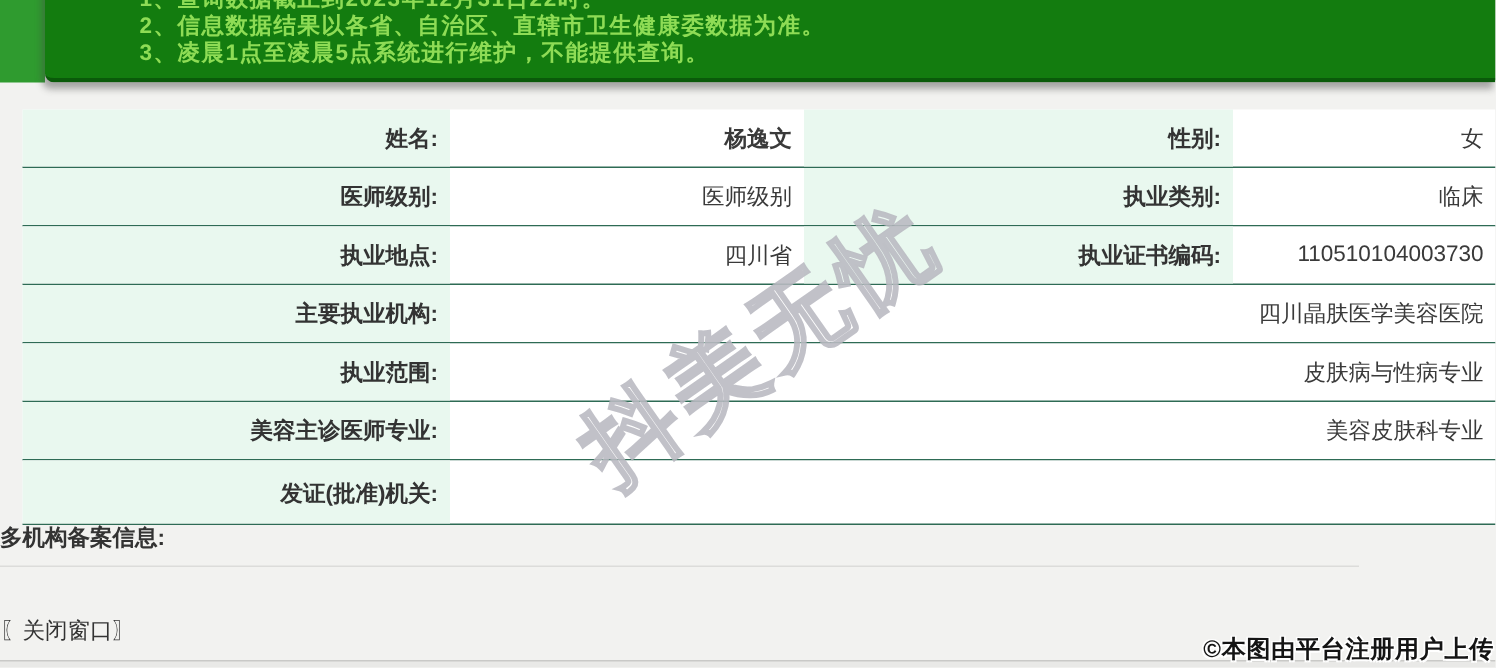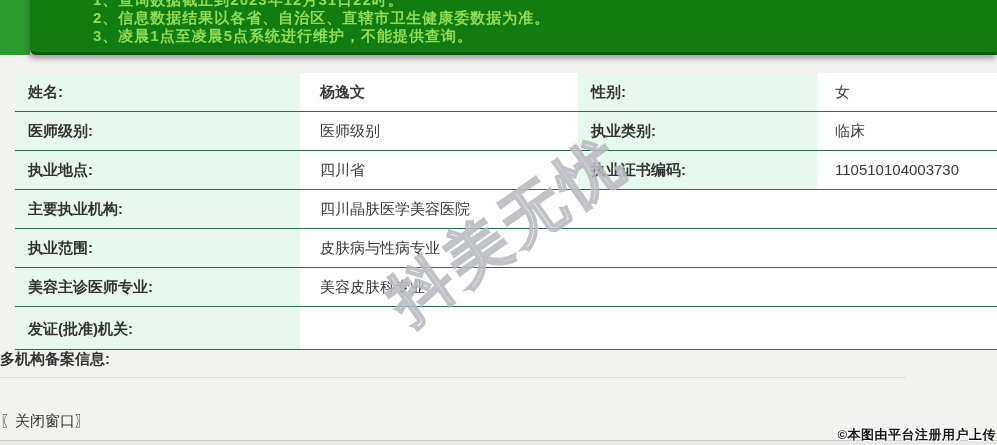--- a/index.html
+++ b/index.html
@@ -24,29 +24,29 @@
     border-radius:0 0 0 6px;
     box-shadow:-2px 4px 5px rgba(70,70,70,.45);
     padding:4px 10px 7px 63px;
   }
   .notice-line {
     font-size:15px; line-height:18px; font-weight:bold;
     color:#8edc55; letter-spacing:1px; white-space:nowrap;
   }
 
   
-  .dtable { position:absolute; top:73px; left:15px; right:0; }
+  .dtable { position:absolute; top:73px; left:15px; right:0;text-align:right; }
   .drow { display:flex; border-bottom:1px solid #2e6b55; background:#fff; }
   .cell {
     padding:10px 8px 9px 13px; font-size:15px; color:#3a3a3a;
     min-height:37px; overflow:hidden; white-space:nowrap;
   }
   .lbl   { width:285px; background:#e9f8ef; font-weight:bold; color:#333; }
-  .val1  { width:278px; padding-left:20px; }
-  .lbl2  { width:239px; background:#e9f8ef; font-weight:bold; color:#333; }
+  .val1  { width:236px; padding-left:20px; }
+  .lbl2  { width:286px; background:#e9f8ef; font-weight:bold; color:#333; }
   .val2  { flex:1; padding-left:18px; }
   .valspan { flex:1; padding-left:20px; }
   .bold  { font-weight:bold; }
   .tall .cell { min-height:42px; padding-top:13px; }
 
   
   .multi-title {
     position:absolute; top:340px; left:0; width:906px; height:38px;
     line-height:38px; text-align:left; font-weight:bold; font-size:15px;
     color:#333; border-bottom:1px solid #dcdcda;
@@ -67,21 +67,21 @@
   .wm {
     position:absolute; left:350px; top:188px; width:315px;
     text-align:center; font-size:62px; font-weight:bold; letter-spacing:6px;
     transform:rotate(-35deg);
     color:rgba(255,255,255,0.30);
     -webkit-text-stroke:2px rgba(182,182,190,0.85);
     pointer-events:none; z-index:5; white-space:nowrap;
   }
   .credit {
     position:absolute; right:1px; bottom:1px; z-index:6;
-    font-size:13px; font-weight:bold; color:#141414; letter-spacing:0.5px;
+    font-size:16px; font-weight:bold; color:#141414; letter-spacing:0.5px;
     text-shadow:-1px -1px 0 #fff, 1px -1px 0 #fff, -1px 1px 0 #fff, 1px 1px 0 #fff;
   }
 </style>
 </head>
 <body>
 
 <div class="header-area">
   <div class="header-strip"></div>
   <div class="notice-box">
     <div class="notice-line">1、查询数据截止到2023年12月31日22时。</div>

